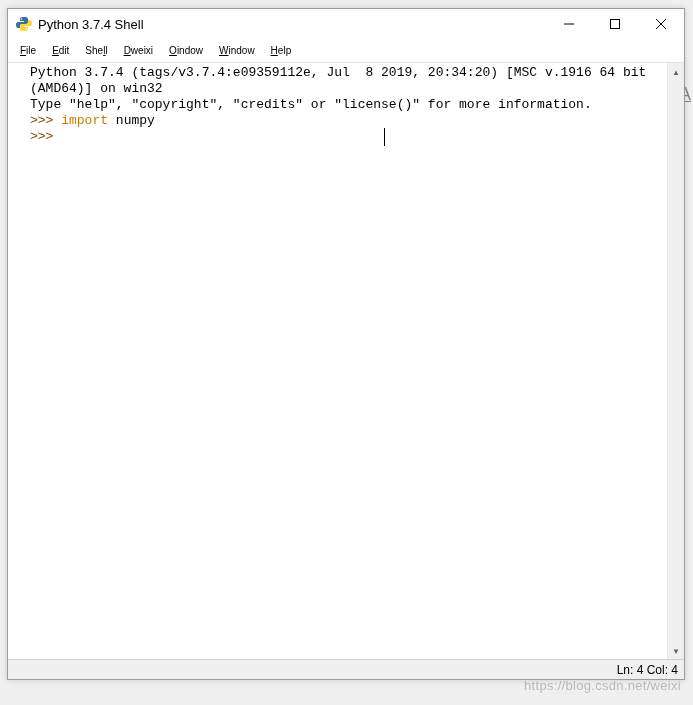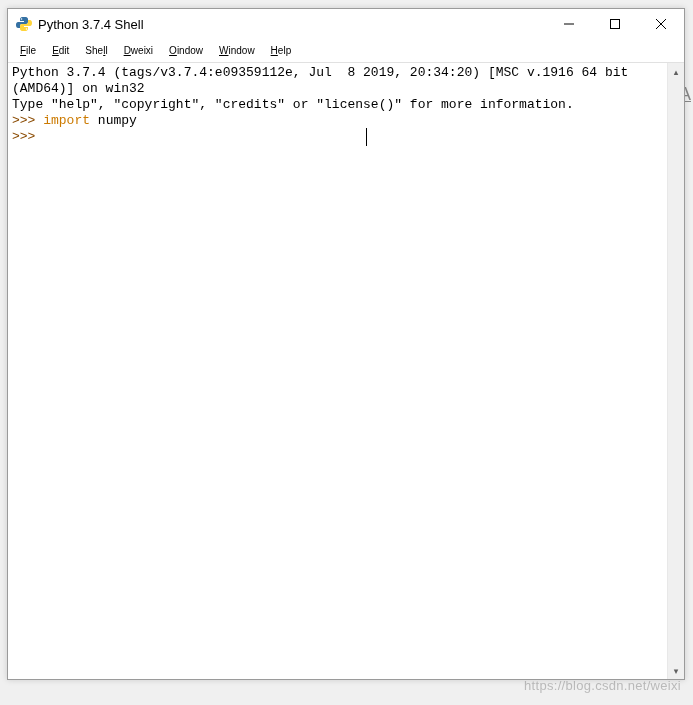--- a/index.html
+++ b/index.html
@@ -85,20 +85,21 @@
     .content {
       flex: 1;
       font-family: "Courier New", monospace;
       font-size: 13px;
       line-height: 16px;
       padding: 2px 4px;
       white-space: pre-wrap;
       word-break: break-word;
       color: #000;
       position: relative;
+      margin-left: 18px;
     }
     .prompt { color: #8a4a00; }
     .keyword { color: #cc7a00; }
     .scrollbar {
       width: 17px;
       background: #f0f0f0;
       display:flex;
       flex-direction:column;
       border-left:1px solid #e8e8e8;
     }
@@ -204,15 +205,18 @@
 <span>Type "help", "copyright", "credits" or "license()" for more information.</span>
 <span class="prompt">&gt;&gt;&gt;</span> <span class="keyword">import</span><span> numpy</span>
 <span class="prompt">&gt;&gt;&gt;</span> <span class="text-cursor"></span></div>
     <div class="scrollbar">
       <div class="scroll-arrow">▴</div>
       <div class="scroll-track"></div>
       <div class="scroll-arrow">▾</div>
     </div>
   </div>
 
+  <div class="statusbar">
+    <span>Ln: 4  Col: 4</span>
+  </div>
 </div>
 
 <span class="watermark">https://blog.csdn.net/weixi</span>
 
 </body></html>

